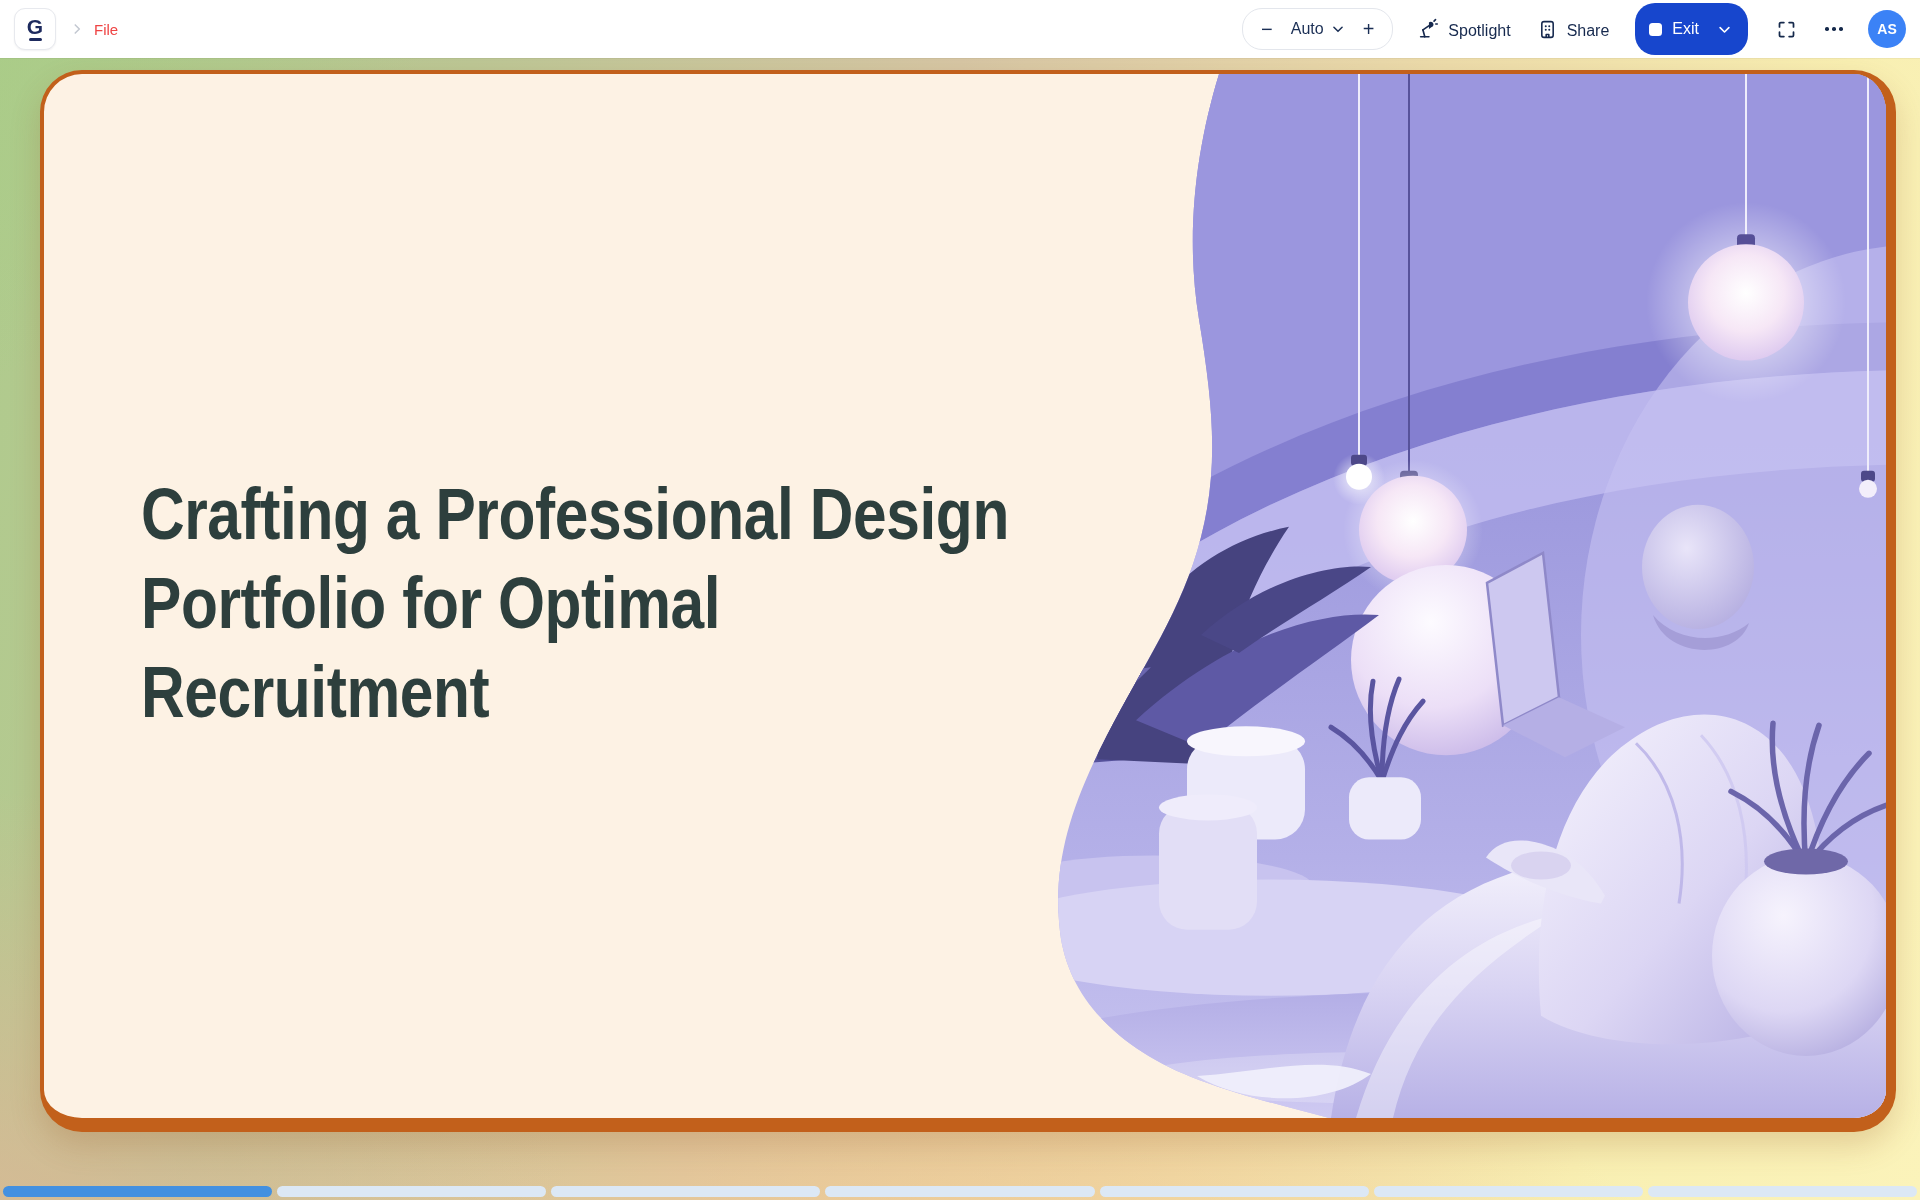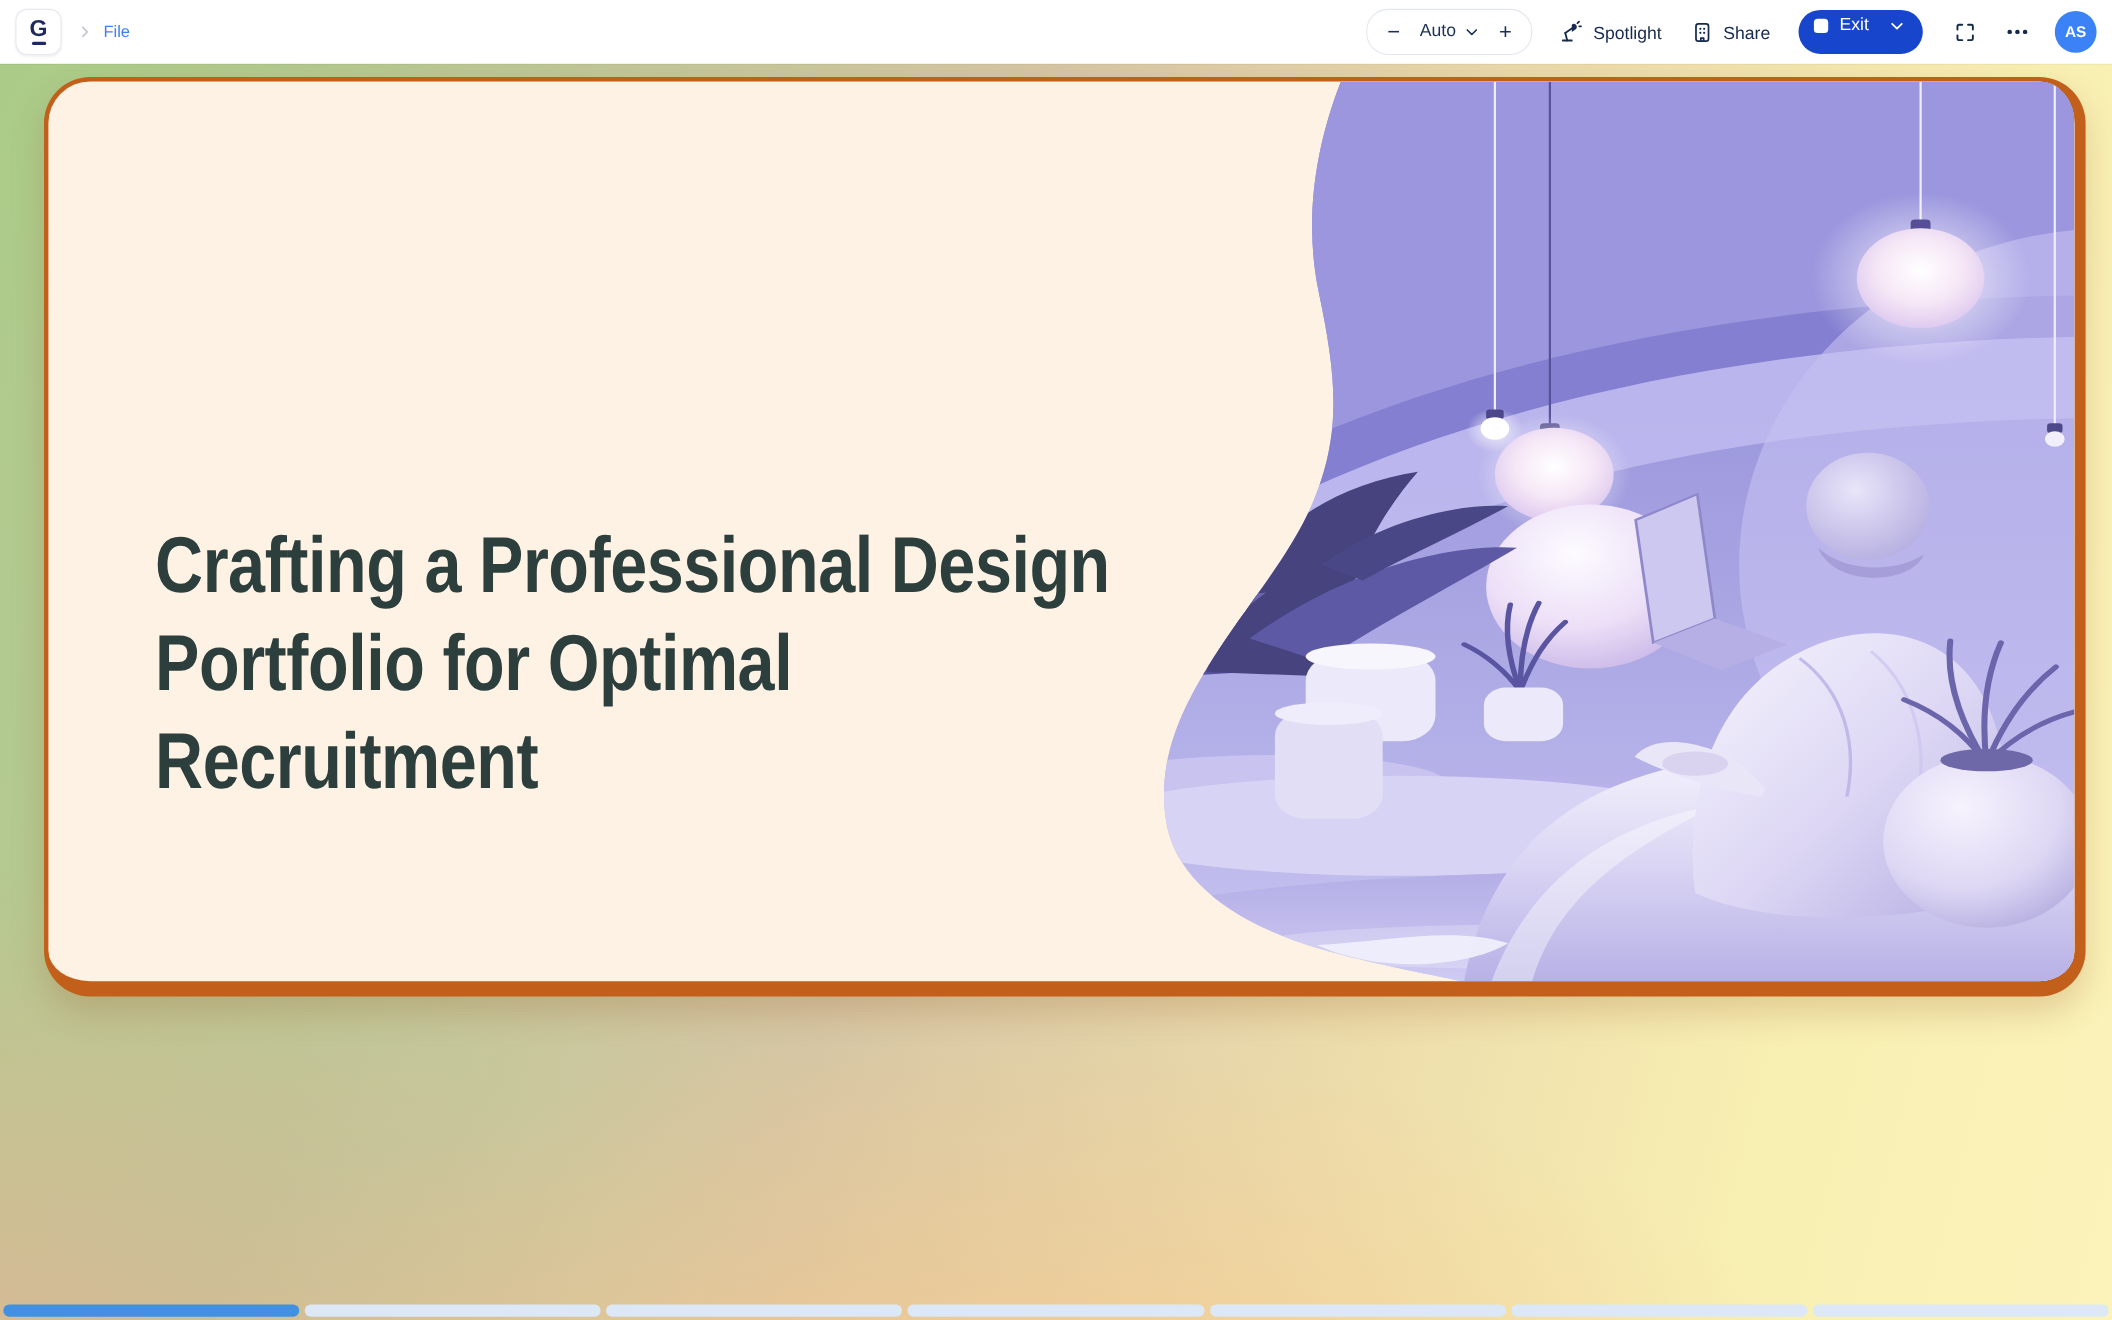--- a/index.html
+++ b/index.html
@@ -17,43 +17,43 @@
     position:absolute;left:0;top:0;right:0;height:58px;background:#ffffff;
     display:flex;align-items:center;padding:0 14px;box-sizing:border-box;
     box-shadow:0 1px 0 rgba(0,0,0,.04);z-index:10;color:#16294e;
   }
   .logo-btn{width:40px;height:40px;border:1px solid #e7e9ee;border-radius:11px;background:#fff;
     display:flex;flex-direction:column;align-items:center;justify-content:center;cursor:pointer;
     box-shadow:0 1px 2px rgba(16,24,40,.06);}
   .logo-g{font-weight:bold;font-size:21px;line-height:19px;color:#1d2a5e;letter-spacing:0;}
   .logo-underline{width:13px;height:3px;border-radius:2px;background:#1d2a5e;margin-top:2px;}
   .crumb-chev{margin:0 10px 0 14px;display:flex;align-items:center;color:#c3c8d1;}
-  .file-label{font-size:15px;color:#3b82f6;cursor:pointer;}
+  .file-label{font-size:15px;color:#ef4444;cursor:pointer;}
   .tb-spacer{flex:1;}
   .zoom-pill{height:40px;border:1px solid #e3e6ec;border-radius:20px;display:flex;align-items:center;
     padding:0 16px;gap:16px;background:#fff;margin-right:24px;}
   .zoom-btn{font-size:20px;font-weight:500;color:#1b2f55;cursor:pointer;line-height:1;padding:0 2px;}
   .zoom-level{display:flex;align-items:center;gap:7px;cursor:pointer;}
   .zoom-level-text{font-size:16px;font-weight:500;color:#1b2f55;}
   .tb-item{display:flex;align-items:flex-end;gap:9px;cursor:pointer;margin-right:26px;font-size:16px;
     font-weight:500;color:#16294e;white-space:nowrap;}
-  .exit-pill{height:28px;border-radius:20px;background:#1746cd;color:#fff;display:flex;align-items:center;
-    padding:0 8px 12px 14px;gap:10px;cursor:pointer;margin-right:20px;}
+  .exit-pill{height:52px;border-radius:20px;background:#1746cd;color:#fff;display:flex;align-items:center;
+    padding:0 8px 0 14px;gap:10px;cursor:pointer;margin-right:20px;}
   .exit-square{width:13px;height:13px;border-radius:3.5px;background:#ffffff;}
   .exit-label{font-size:16px;font-weight:500;}
   .exit-chev{display:flex;align-items:center;padding:0 8px;}
   .icon-btn{display:flex;align-items:center;justify-content:center;width:36px;height:36px;cursor:pointer;
     margin-right:12px;color:#15294b;}
   .dots{display:flex;gap:3.5px;align-items:center;}
   .dots i{width:3.5px;height:3.5px;border-radius:50%;background:#15294b;display:block;}
   .avatar{width:38px;height:38px;border-radius:50%;background:#3b82f6;color:#fff;display:flex;
     align-items:center;justify-content:center;font-size:14px;font-weight:bold;cursor:pointer;margin-left:4px;}
   
   .slide{
-    position:absolute;left:40px;top:70px;width:1856px;height:836px;box-sizing:border-box;
+    position:absolute;left:40px;top:70px;width:1856px;height:1062px;box-sizing:border-box;
     background:#fdf2e4;border:4px solid #c2601b;border-right-width:10px;border-bottom-width:14px;
     border-radius:42px;overflow:hidden;box-shadow:0 14px 30px rgba(150,80,30,.22);
   }
   .slide-title{
     position:absolute;left:97px;top:396px;transform:scaleX(.84);transform-origin:left top;
     font-size:72px;line-height:89px;font-weight:bold;letter-spacing:-.5px;color:#2d3f3d;white-space:nowrap;
   }
   .illustration{position:absolute;right:0;top:0;width:985px;height:100%;display:block;}
   
   .progress{position:absolute;left:3px;right:3px;bottom:3px;height:11px;display:flex;gap:5px;z-index:11;}

